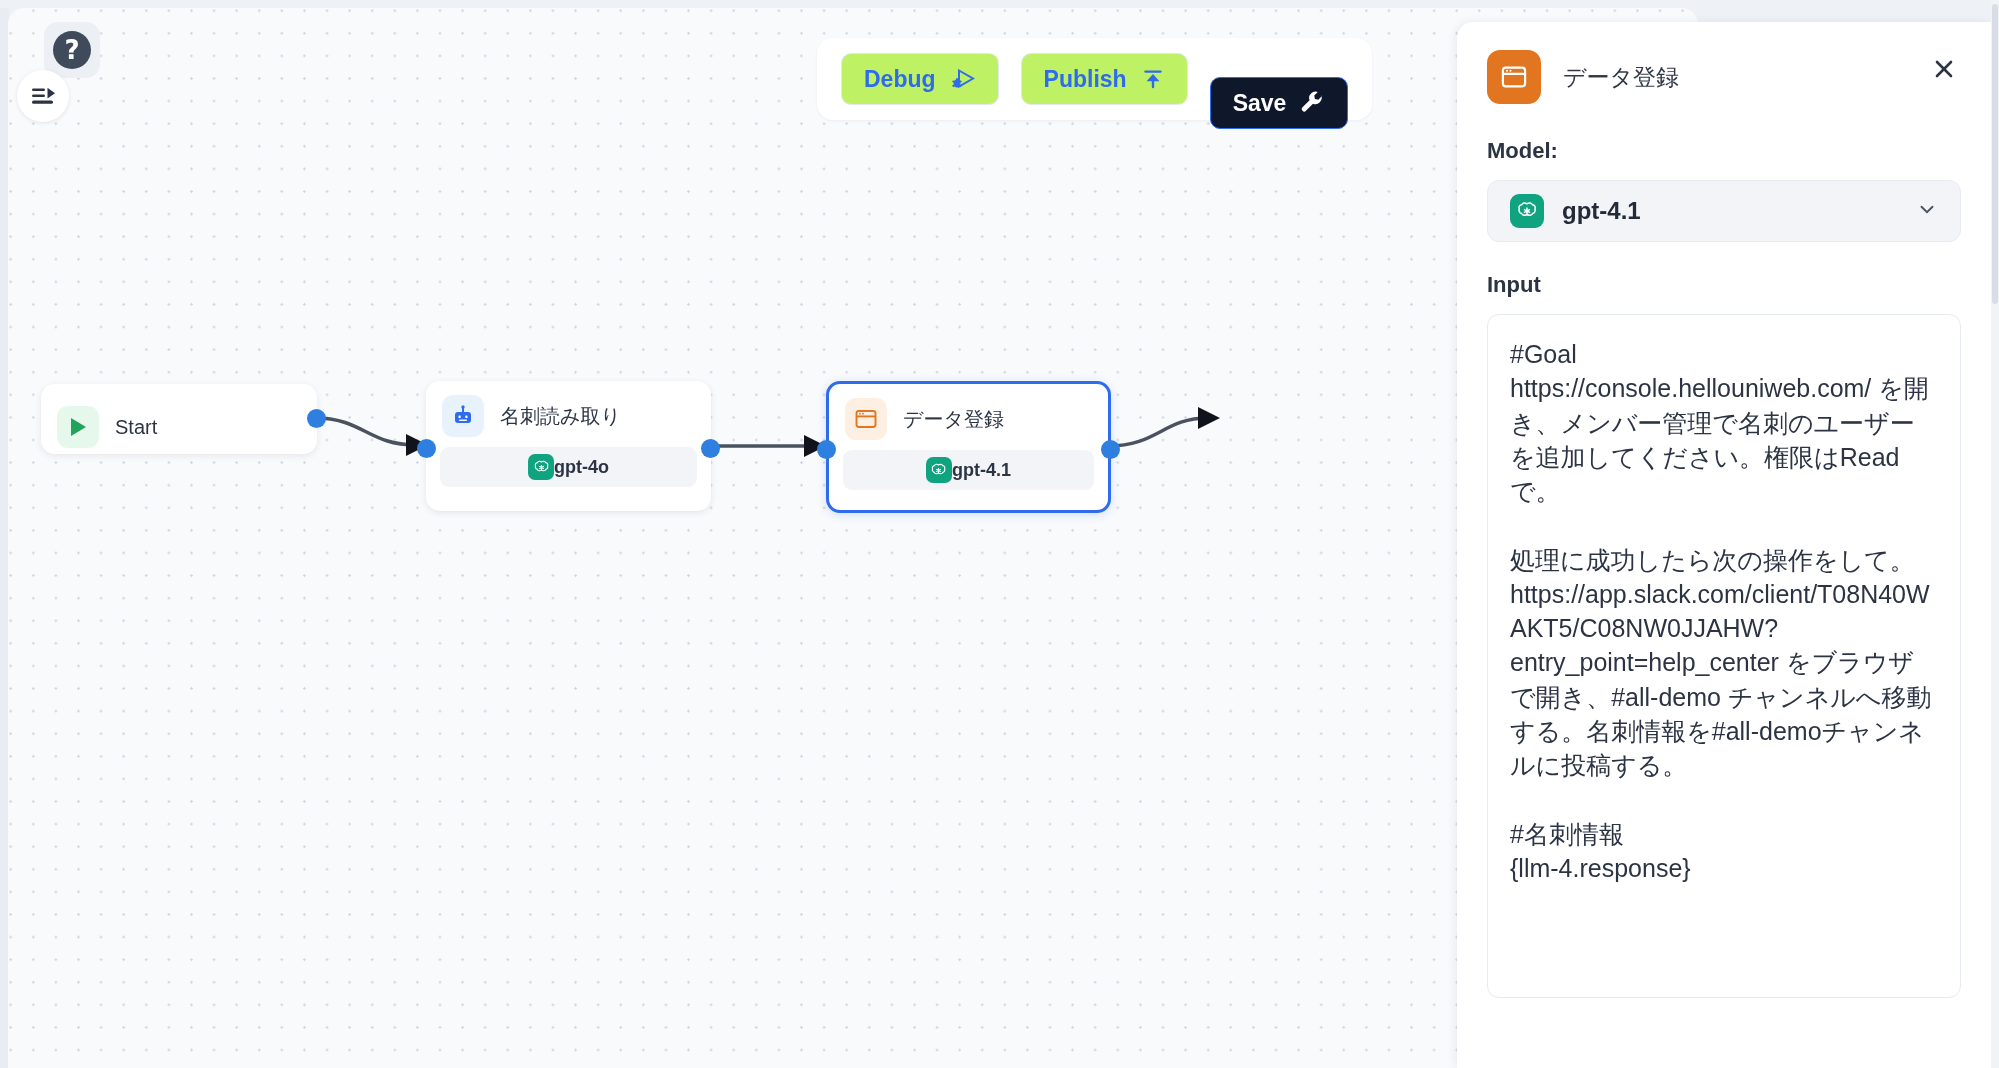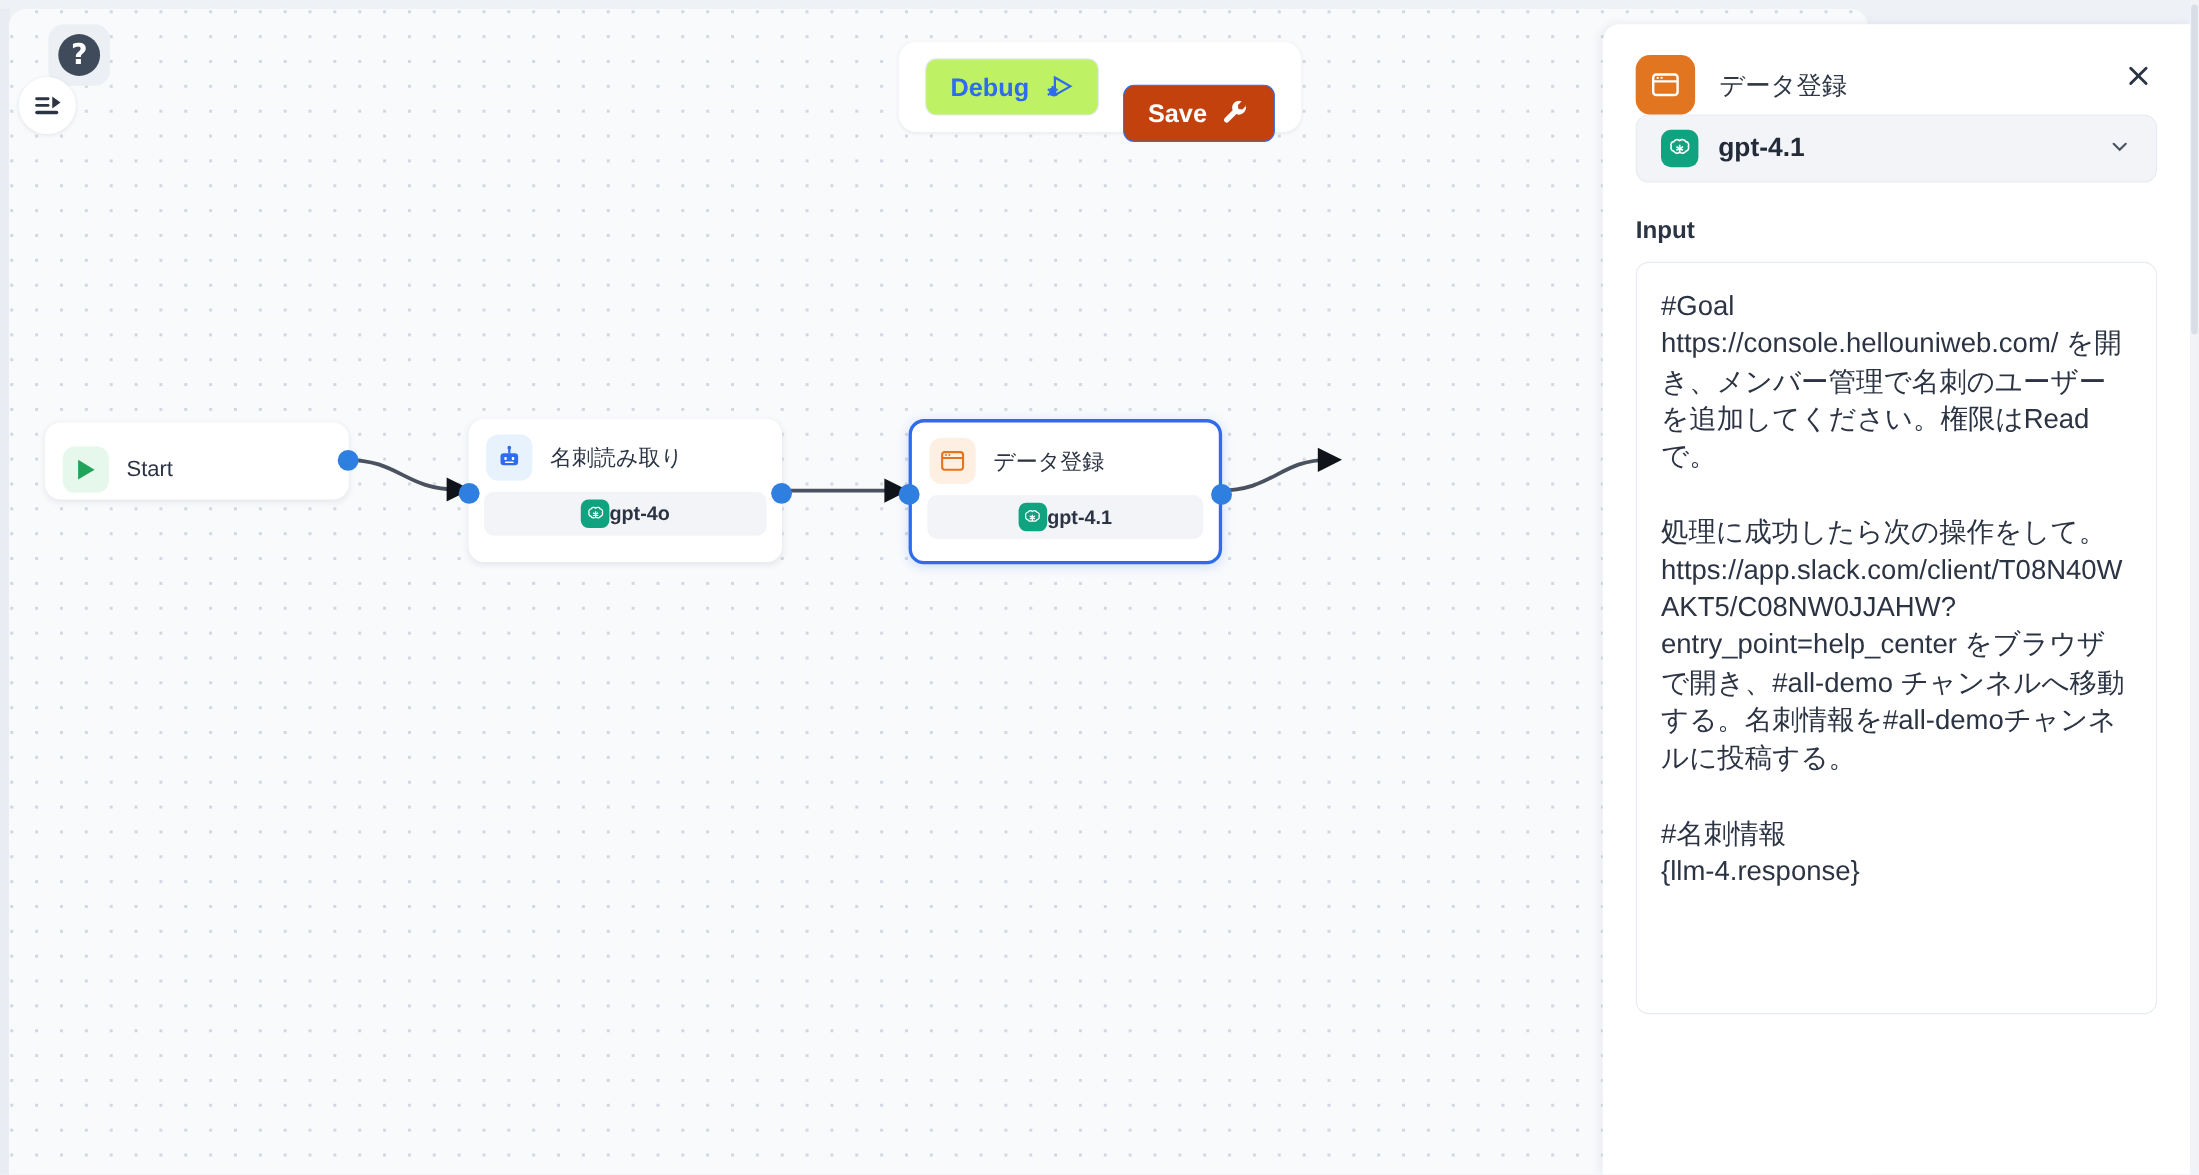--- a/index.html
+++ b/index.html
@@ -105,21 +105,21 @@
     padding: 0 22px;
     font-size: 23px;
     font-weight: bold;
     cursor: pointer;
     background: #bef264;
     border: 1px solid #e3e8ef;
     color: #2f6bed;
     white-space: nowrap;
   }
   .tb-btn.primary {
-    background: #c2410c;
+    background: #0f172a;
     border-color: #2f6bed;
     color: #ffffff;
     margin-top: 48px;
   }
   .tb-btn svg { display: block; flex: none; }
 
   
   .node {
     position: absolute;
     background: #ffffff;
@@ -400,20 +400,30 @@
           <ellipse cx="7" cy="16.5" rx="3.4" ry="3.9" fill="#2f6bed" stroke="none"></ellipse>
           <line x1="7" y1="11.2" x2="7" y2="13.2"></line>
           <line x1="2.6" y1="14" x2="4.2" y2="15"></line>
           <line x1="11.4" y1="14" x2="9.8" y2="15"></line>
           <line x1="2.6" y1="19.4" x2="4.2" y2="18.4"></line>
           <line x1="11.4" y1="19.4" x2="9.8" y2="18.4"></line>
         </svg>
       </span>
     </button>
 
+    <button class="tb-btn">
+      <span>Publish</span>
+      <span>
+        <svg width="24" height="24" viewBox="0 0 24 24" fill="none" stroke="#2f6bed" stroke-width="2.4" stroke-linecap="round">
+          <line x1="4.5" y1="4.6" x2="19.5" y2="4.6"></line>
+          <line x1="12" y1="9.2" x2="12" y2="20"></line>
+          <polygon points="12,7 18.4,14.2 5.6,14.2" fill="#2f6bed" stroke="none"></polygon>
+        </svg>
+      </span>
+    </button>
 
     <button class="tb-btn primary">
       <span>Save</span>
       <span>
         <svg width="25" height="25" viewBox="0 0 24 24" fill="#ffffff">
           <path d="M20.4 4.3a6.1 6.1 0 0 1-7.9 7.9l-6.8 6.8a2.3 2.3 0 0 1-3.3-3.3l6.8-6.8a6.1 6.1 0 0 1 7.9-7.9l-3.4 3.4.6 3.3 3.3.6 3.4-3.4z"></path>
         </svg>
       </span>
     </button>
 
@@ -434,20 +444,21 @@
       <button class="sp-close">
         <svg width="24" height="24" viewBox="0 0 24 24" stroke="#2c3444" stroke-width="2.6" stroke-linecap="round">
           <line x1="5" y1="5" x2="19" y2="19"></line>
           <line x1="19" y1="5" x2="5" y2="19"></line>
         </svg>
       </button>
     </div>
 
     <div class="sp-body">
 
+      <div class="sp-label">Model:</div>
 
       <div class="sp-select">
         <span class="oai lg">
           <svg width="22" height="22" viewBox="0 0 24 24" fill="none" stroke="#ffffff" stroke-width="1.6">
             <path d="M12 4.2c2.1-1.7 5-1 6 1 2.2.2 3.6 2.5 2.6 4.6.9 2-.3 4.4-2.5 4.9-1 2-3.9 2.7-6 1-2.1 1.7-5 1-6-1-2.2-.5-3.4-2.9-2.5-4.9-1-2.1.4-4.4 2.6-4.6 1-2 3.8-2.7 5.8-1z"></path>
             <path d="M12 8.3v7.4M8.7 10.2l6.6 3.6M15.3 10.2l-6.6 3.6"></path>
           </svg>
         </span>
         <span class="sp-select-value">gpt-4.1</span>
         <span>

